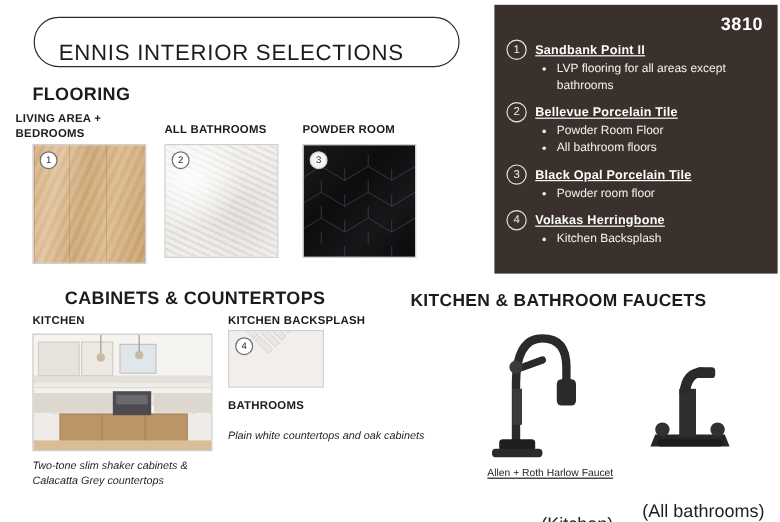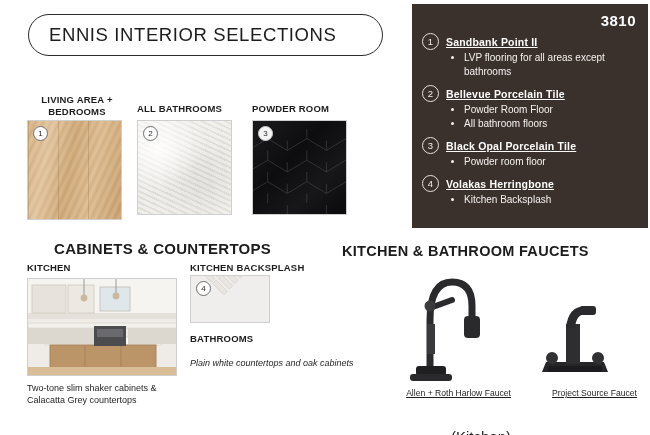--- a/index.html
+++ b/index.html
@@ -16,21 +16,21 @@
     background: #ffffff;
   }
 
   
   .title-pill {
     position: absolute;
     left: 28px; top: 14px;
     width: 355px; height: 42px;
     border: 1.6px solid #2b2b2b;
     border-radius: 21px;
-    display: flex; align-items: center;
+    display: flex; align-items: flex-end;
     padding-left: 20px;
   }
   .title-pill .t {
     font-size: 18.5px;
     letter-spacing: 0.6px;
     color: #1c1c1c;
     font-weight: 400;
   }
 
   
@@ -96,21 +96,21 @@
   #h-faucets { left: 342px; top: 243px; font-size: 14.5px; }
 
   .sub-h {
     position: absolute;
     font-size: 9.5px;
     font-weight: bold;
     color: #1c1c1c;
     letter-spacing: 0.2px;
     line-height: 12px;
   }
-  #sh-living { left: 27px; top: 94px; width: 100px; text-align: center; }
+  #sh-living { left: 13px; top: 94px; width: 100px; }
   #sh-allbath { left: 137px; top: 103px; }
   #sh-powder { left: 252px; top: 103px; }
   #sh-kitchen { left: 27px; top: 262px; text-align: right; }
   #sh-backsplash { left: 190px; top: 262px; }
   #sh-bathrooms { left: 190px; top: 333px; }
 
   
   .swatch {
     position: absolute;
     border: 1px solid #cfcfcf;
@@ -184,20 +184,21 @@
     background: #efeceb;
   }
   #sw-herr .herr {
     position: absolute; inset: 0;
     opacity: 0.85;
   }
 
   .caption {
     position: absolute;
     font-size: 9px;
+    font-style: italic;
     color: #1f1f1f;
     line-height: 12px;
   }
   #cap-kitchen { left: 27px; top: 382px; width: 160px; }
   #cap-bath { left: 190px; top: 346px; width: 175px; font-style: italic; margin-top: 11px; }
 
   
   .faucet-wrap {
     position: absolute;
     text-align: right;
@@ -264,20 +265,21 @@
       <div class="legend-head">
         <span class="badge">4</span>
         <span class="legend-title">Volakas Herringbone</span>
       </div>
       <ul class="legend-bullets">
         <li>Kitchen Backsplash</li>
       </ul>
     </div>
   </div>
 
+  <div class="sec-h" id="h-flooring">FLOORING</div>
 
   <div class="sub-h" id="sh-living">
     <span>LIVING AREA + BEDROOMS</span>
   </div>
   <div class="sub-h" id="sh-allbath">ALL BATHROOMS</div>
   <div class="sub-h" id="sh-powder">POWDER ROOM</div>
 
   <div class="swatch" id="sw-lvp">
     <div class="num">1</div>
   </div>
@@ -390,16 +392,16 @@
   <div class="faucet-wrap" id="fa-2">
     <svg width="125" height="104" viewBox="0 0 125 104">
       <path d="M30 92 L96 92 L92 82 L34 82 Z" fill="#262628"></path>
       <rect x="54" y="44" width="14" height="40" fill="#2e2e31"></rect>
       <path d="M54 48 Q56 26 74 26 L74 34 Q64 34 63 48 Z" fill="#2a2a2c"></path>
       <rect x="68" y="26" width="16" height="9" rx="3" fill="#2a2a2c"></rect>
       <circle cx="40" cy="78" r="6" fill="#313134"></circle>
       <circle cx="86" cy="78" r="6" fill="#313134"></circle>
       <rect x="36" y="86" width="54" height="6" rx="2" fill="#1c1c1e"></rect>
     </svg>
-    <div class="faucet-label">Project Source Faucet</div>
+    <div class="faucet-sub">(All bathrooms)</div>
   </div>
 
 </div>
 
 </body></html>

